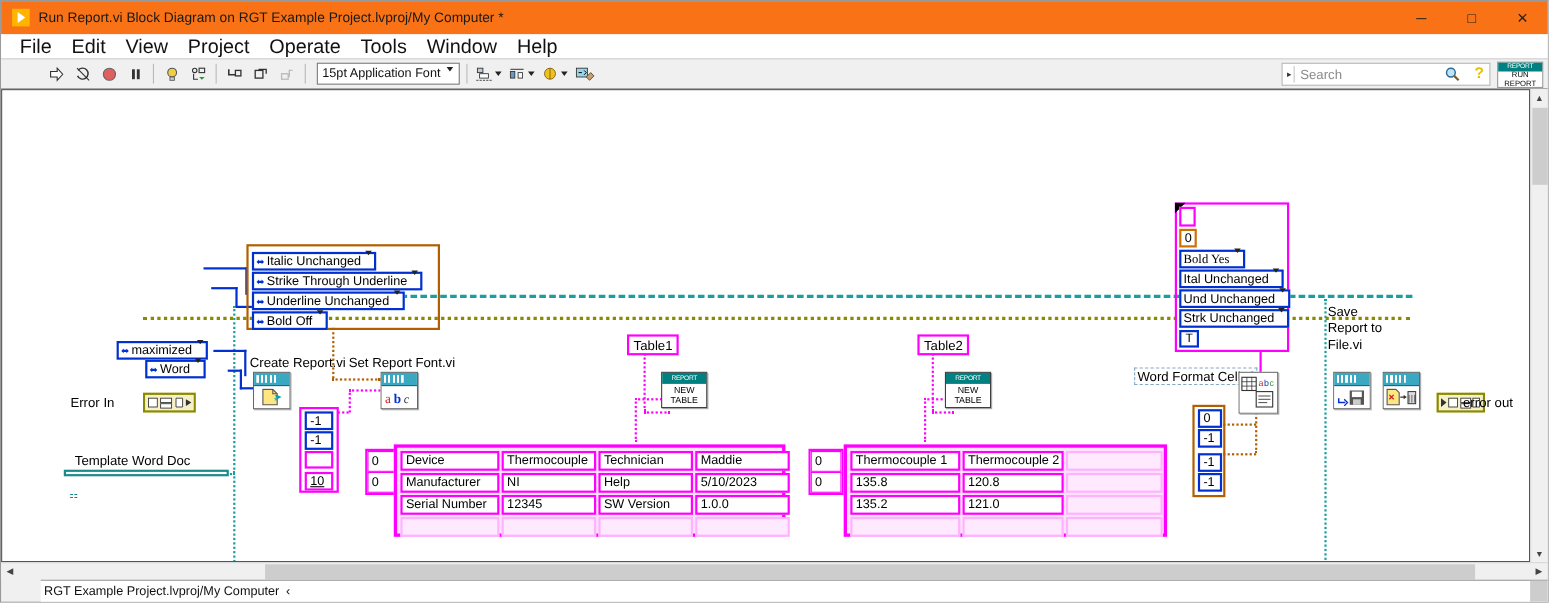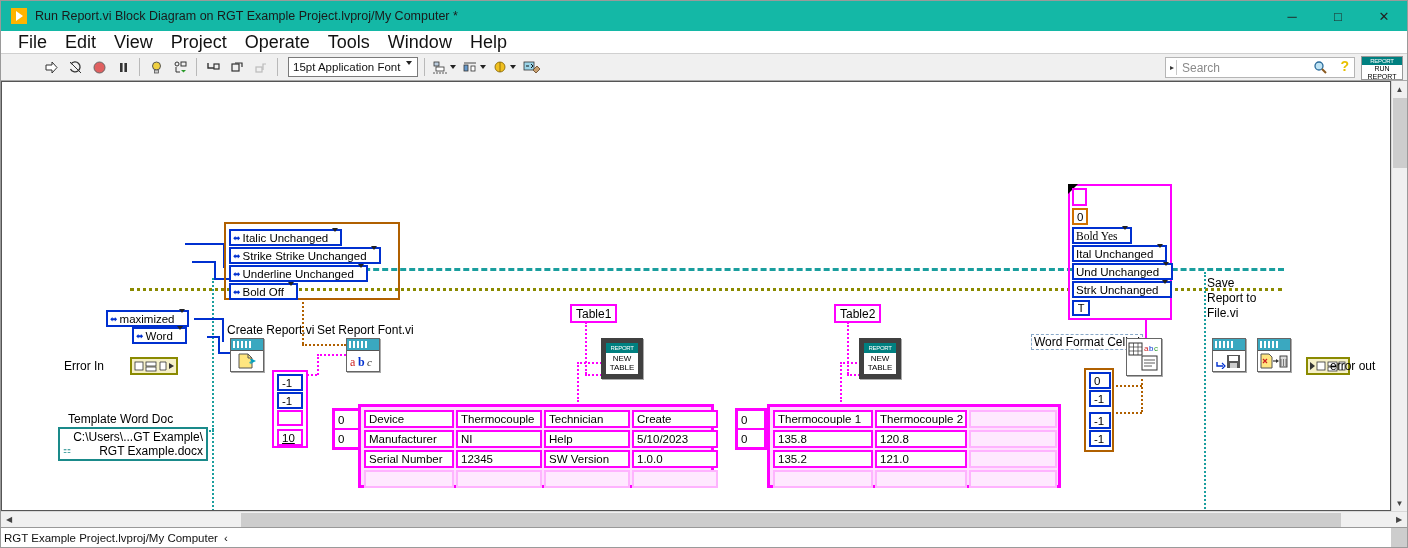--- a/index.html
+++ b/index.html
@@ -7,21 +7,21 @@
   body {
     width:1408px; height:548px;
     font-family:"Liberation Sans", sans-serif;
     background:#ffffff;
     overflow:hidden;
     -webkit-font-smoothing: antialiased;
   }
   .win { width:1408px; height:548px; border:1px solid #9a9a9a; position:relative; background:#f0f0f0; display:flex; flex-direction:column; }
 
   
-  .titlebar { height:30px; background:#14b8a6; display:flex; align-items:center; position:relative; flex:0 0 auto; }
+  .titlebar { height:30px; background:#f97316; display:flex; align-items:center; position:relative; flex:0 0 auto; }
   .ti-icon { width:16px; height:16px; margin-left:10px; margin-right:8px; background:#ffb400; position:relative; flex:0 0 auto; }
   .ti-icon:after { content:""; position:absolute; left:5px; top:3px; border-left:7px solid #fff; border-top:5px solid transparent; border-bottom:5px solid transparent; }
   .ti-title { font-size:12.5px; color:#1a1a1a; white-space:nowrap; }
   .wbtns { position:absolute; right:0; top:0; height:30px; display:flex; }
   .wbtn { width:46px; height:30px; display:flex; align-items:center; justify-content:center; font-size:13px; color:#222; }
 
   
   .menubar { height:22px; background:#ffffff; display:flex; align-items:center; padding-left:8px; flex:0 0 auto; }
   .menuitem { font-size:18px; color:#111; padding:2px 9px; white-space:nowrap; }
 
@@ -54,21 +54,21 @@
   .vsb { width:16px; background:#f0f0f0; border-left:1px solid #d8d8d8; position:relative; flex:0 0 auto;
          display:flex; flex-direction:column; justify-content:space-between; align-items:center; }
   .sbarrow { font-size:8px; color:#444; height:16px; display:flex; align-items:center; justify-content:center; width:16px; }
   .vsb-thumb { position:absolute; top:17px; left:1px; width:14px; height:70px; background:#cdcdcd; }
   .hsb { height:16px; background:#f0f0f0; border-top:1px solid #d8d8d8; position:relative; display:flex;
          justify-content:space-between; align-items:center; flex:0 0 auto; }
   .hsb-thumb { position:absolute; left:240px; top:1px; width:1100px; height:14px; background:#cdcdcd; }
 
   
   .statusbar { height:20px; background:#ffffff; border-top:1px solid #999; display:flex; align-items:center;
-               font-size:11.5px; color:#111; padding-left:3px; flex:0 0 auto; position:relative; }
+               font-size:11.5px; color:#111; padding-left:3px; flex:0 0 auto; position:relative;margin-left:36px; }
   .sb-grip { position:absolute; right:0; top:0; width:16px; height:19px; background:#cdcdcd; }
 
   
   .abs { position:absolute; }
   .lbl { font-size:12px; color:#000; white-space:pre; line-height:14px; }
 
   
   .wire { position:absolute; }
   .w-err-h { height:0; border-top:3px dotted #8a8a00; }
   .w-ref-h { height:0; border-top:3px dashed #1a9e9e; }
@@ -114,21 +114,21 @@
            display:flex; align-items:center; padding-left:3px; white-space:nowrap; overflow:hidden; }
   .tcell.empty { border:2px solid #ffb3ff; background:#ffe9ff; }
 
   
   .vinode { position:absolute; background:#fff; border:1px solid #666; box-shadow:1px 1px 0 #aaa; }
   .vinode .top { height:12px; background:#3aa8c0; border-bottom:1px solid #555; position:relative; overflow:hidden; }
   .vinode .top:before { content:""; position:absolute; left:2px; top:2px; width:18px; height:7px;
       background:repeating-linear-gradient(to right,#ffffff 0 2px,#3aa8c0 2px 4px); }
   .vinode .body { height:20px; display:flex; align-items:center; justify-content:center; background:#fff; }
 
-  .reportnode { position:absolute; background:#fff; border:5px solid #404040; box-shadow:1px 1px 0 #aaa; width:42px; }
+  .reportnode { position:absolute; background:#fff; border:1px solid #404040; box-shadow:1px 1px 0 #aaa; width:42px; }
   .reportnode .rhead { height:10px; background:#008080; color:#fff; font-size:6px; text-align:center; line-height:10px; letter-spacing:-0.3px; }
   .reportnode .rbody { font-size:8px; text-align:center; line-height:9px; padding:1px 0 2px; color:#000; }
   .termnode { position:absolute; background:#f5f0c8; border:2px solid #8a8a00; height:18px; display:flex; align-items:center; }
 
   
   .vilabel { position:absolute; font-size:12px; color:#000; line-height:14px; white-space:pre; }
   .vilabel.boxed { border:1px dashed #88a8c8; padding:0 2px; background:#fff; }
 
   .magbox-lbl { position:absolute; border:2px solid #ff00ff; background:#fff; font-size:12px; padding:0 4px; height:19px; display:flex; align-items:center; }
 </style>
@@ -329,21 +329,21 @@
       <div class="wire w-teal-h abs" style="left:725px; top:504px; width:-0px;"></div>
 
       <div class="cluster" style="left:222px; top:140px; width:176px; height:78px;"></div>
       <div class="ring" style="left:227px; top:147px;">
         <span class="gl">⬌</span>
         <span>Italic Unchanged</span>
         <span class="cv"><span class="caret-s"></span></span>
       </div>
       <div class="ring" style="left:227px; top:165px;">
         <span class="gl">⬌</span>
-        <span>Strike Strike Unchanged</span>
+        <span>Strike Through Underline</span>
         <span class="cv"><span class="caret-s"></span></span>
       </div>
       <div class="ring" style="left:227px; top:183px;">
         <span class="gl">⬌</span>
         <span>Underline Unchanged</span>
         <span class="cv"><span class="caret-s"></span></span>
       </div>
       <div class="ring" style="left:227px; top:201px;">
         <span class="gl">⬌</span>
         <span>Bold Off</span>
@@ -388,22 +388,20 @@
             <rect x="14" y="3" width="10" height="4" fill="#fff" stroke="#333" stroke-width="0.8"></rect>
             <rect x="14" y="8" width="10" height="4" fill="#fff" stroke="#333" stroke-width="0.8"></rect>
             <path d="M28 3 h6 v8 h-6 z" fill="#fff" stroke="#333" stroke-width="0.8"></path>
             <path d="M37 4 l5 3 -5 3 z" fill="#333"></path>
           </svg>
       </div>
 
       <div class="lbl abs" style="left:66px; top:330px;">Template Word Doc</div>
       <div class="pathctl" style="left:56px; top:345px; width:150px; text-align:right;">
         <span style="position:absolute; left:3px; top:14px; font-size:9px; color:#1a8a8a;">⚏</span>
-        <span style="white-space:pre-line; display:block;">C:\Users\...GT Example\
-RGT Example.docx</span>
       </div>
 
       <div class="cluster-pink" style="left:270px; top:288px; width:36px; height:78px;"></div>
       <div class="num" style="left:275px; top:292px; width:26px;">-1</div>
       <div class="num" style="left:275px; top:310px; width:26px;">-1</div>
       <div class="num-mag" style="left:275px; top:328px; width:26px; height:16px;"></div>
       <div class="num-mag" style="left:275px; top:347px; width:26px;text-decoration:underline;">10</div>
 
       <div class="vilabel" style="left:315px; top:241px;">Set Report Font.vi</div>
       <div class="vinode" style="left:344px; top:256px; width:34px; height:34px;">
@@ -430,21 +428,21 @@
       <div class="idxbox" style="left:330px; top:326px; width:32px; height:42px; flex-direction:column;">
         <div class="idxcell" style="width:28px;height:19px;">0</div>
         <div class="idxcell" style="width:28px;height:19px;">0</div>
       </div>
 
       <div class="tbl" style="left:356px; top:322px; width:356px; height:84px;">
         <div class="tbl-inner" id="table1-grid" style="grid-template-columns:90px 86px 86px 86px;">
             <div class="tcell">Device</div>
             <div class="tcell">Thermocouple</div>
             <div class="tcell">Technician</div>
-            <div class="tcell">Create</div>
+            <div class="tcell">Maddie</div>
             <div class="tcell">Manufacturer</div>
             <div class="tcell">NI</div>
             <div class="tcell">Help</div>
             <div class="tcell">5/10/2023</div>
             <div class="tcell">Serial Number</div>
             <div class="tcell">12345</div>
             <div class="tcell">SW Version</div>
             <div class="tcell">1.0.0</div>
             <div class="tcell empty"></div>
             <div class="tcell empty"></div>

